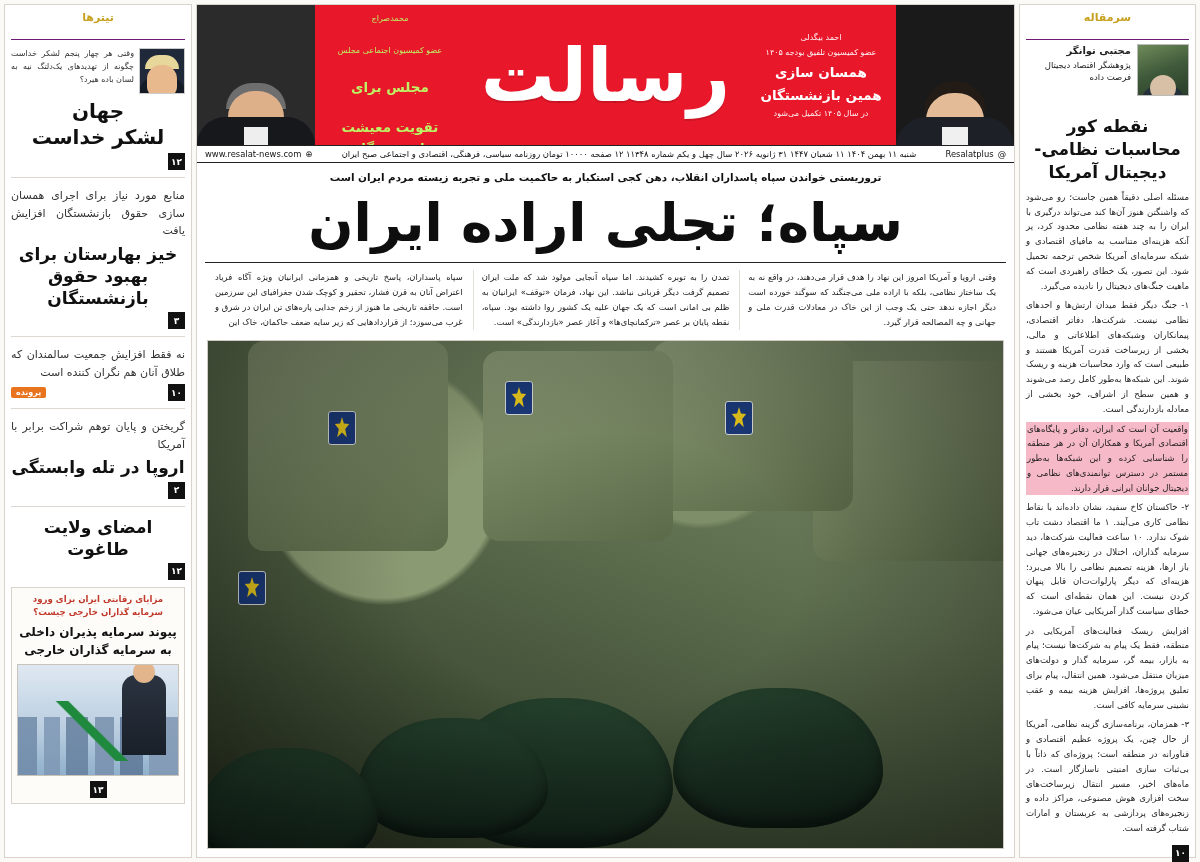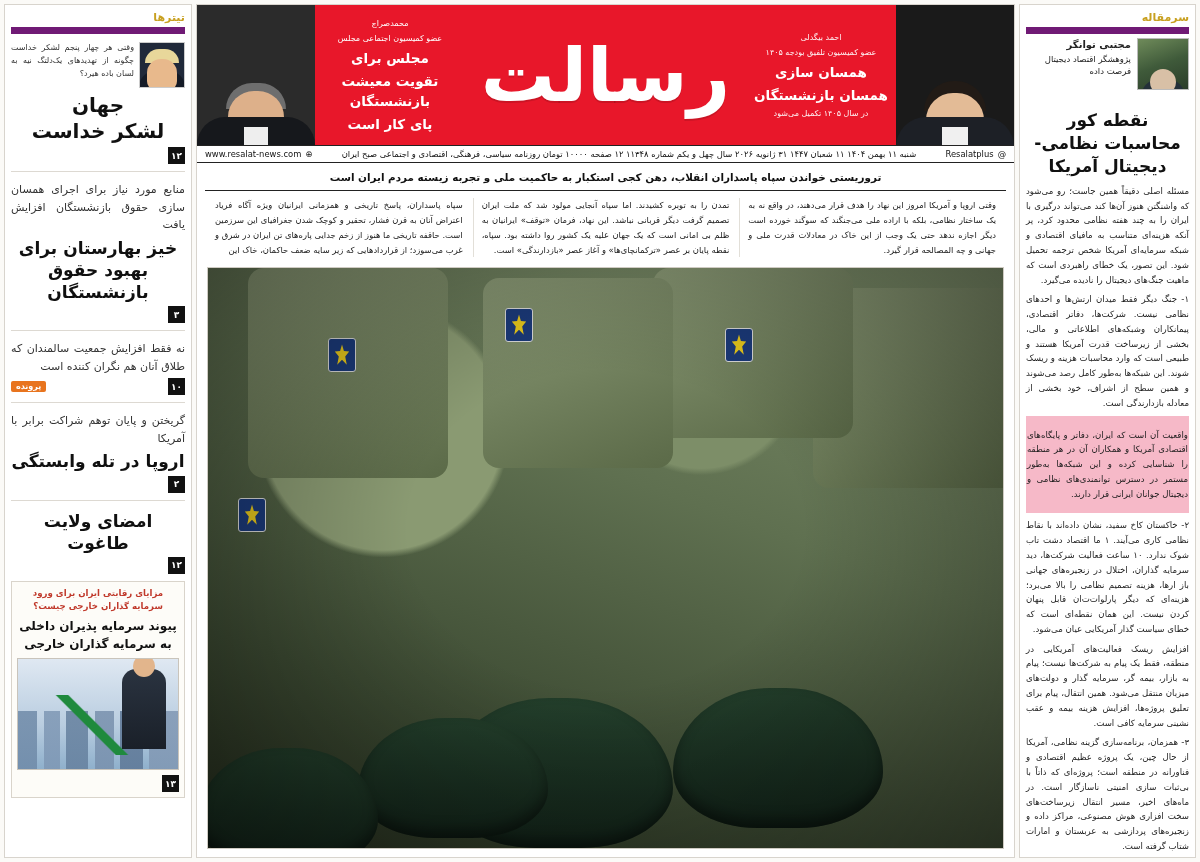--- a/index.html
+++ b/index.html
@@ -39,26 +39,27 @@
   .col-left {
     width:188px;
     background:#ffffff;
     border:1px solid #d8d4cd;
     display:flex; flex-direction:column;
     padding:4px 6px;
   }
 
   
   .sec-head {
+    text-align:center;
     color:#c8a020;
     font-size:11px;
     font-weight:bold;
     letter-spacing:0.5px;
-    padding:2px 0 3px;
-    border-bottom:7px solid #701a75;
+    padding:2px 0 15px;
+    border-bottom:1px solid #701a75;
     margin-bottom:4px;
   }
   .rule { height:1px; background:#ddd9d2; margin:5px 0; }
   .rule-strong { height:2px; background:#222; margin:5px 0; }
 
   
   .author-box {
     display:flex; align-items:flex-start; gap:6px; margin-bottom:5px;
   }
   .author-photo {
@@ -79,21 +80,21 @@
   .author-meta .nm { font-weight:bold; font-size:10px; }
   .op-title {
     font-size:17px; font-weight:bold; line-height:1.35;
     text-align:center; color:#111; margin:4px 0 6px;
   }
   .body-text {
     font-size:8.6px; line-height:1.72; text-align:justify; color:#1c1c1c;
     text-align-last:right;
   }
   .body-text p { margin:0 0 5px; }
-  .hl { background:#f6b9c8; padding:12px 1px; }
+  .hl { background:#f6b9c8; padding:0 1px; }
   .pagenum-badge {
     width:17px;height:17px;border-radius:50%;
     background:#111;color:#fff;font-size:9px;font-weight:bold;
     display:flex;align-items:center;justify-content:center;
   }
   .pagenum-badge.sq {
     border-radius:0;
   }
   .right-foot{ margin-top:auto; padding-top:4px; display:flex; }
 
@@ -140,22 +141,22 @@
     line-height:1; text-shadow:0 2px 0 rgba(0,0,0,.12);
     font-family:"DejaVu Sans", sans-serif;
   }
   .corner-num {
     position:absolute; top:6px; font-size:12px; font-weight:bold; color:#fff;
   }
   .corner-num.r { right:8px; }
   .corner-num.l { left:8px; }
 
   .mh-info {
-    width:150px; color:#ffffff; padding:8px 8px 6px; text-align:center;
-    display:flex; flex-direction:column; justify-content:center; gap:3px;
+    width:150px; color:#bef264; padding:8px 8px 6px; text-align:center;
+    display:flex; flex-direction:column; gap:20px;
   }
   .mh-info .who { font-size:8px; line-height:1.5; }
   .mh-info .ql { font-size:13.5px; font-weight:bold; line-height:1.5; }
   .mh-photo2 { width:118px; flex:0 0 118px; position:relative; overflow:hidden; background:#2b2b2b;}
   .mh-photo2 .head{position:absolute;left:50%;bottom:-6px;transform:translateX(-50%);width:56px;height:60px;background:#ddb08a;border-radius:26px 26px 16px 16px;}
   .mh-photo2 .hair{position:absolute;left:50%;bottom:36px;transform:translateX(-50%);width:60px;height:26px;background:#6e6e6e;border-radius:30px 30px 0 0;}
   .mh-photo2 .suit{position:absolute;left:50%;bottom:-14px;transform:translateX(-50%);width:118px;height:42px;background:#16181c;border-radius:28px 28px 0 0;}
   .mh-photo2 .shirt{position:absolute;left:50%;bottom:-14px;transform:translateX(-50%);width:24px;height:32px;background:#eee;}
 
   .infobar {
@@ -264,21 +265,21 @@
     background:linear-gradient(45deg, transparent 46%, #1f8a3d 47% 53%, transparent 54%);
   }
   .promo .img .person{
     position:absolute; right:12px; top:10px; width:44px;height:80px;
     background:linear-gradient(180deg,#2a3340,#1a2029); border-radius:14px 14px 0 0;
   }
   .promo .img .person:after{
     content:""; position:absolute; left:50%; top:-14px; transform:translateX(-50%);
     width:22px;height:22px;border-radius:50%; background:#e2b58c;
   }
-  .promo-foot { display:flex; margin-top:5px; }
+  .promo-foot { display:flex; justify-content:center; margin-top:5px; }
 </style>
 </head>
 <body>
 
 <div class="page">
 
   <div class="col-right">
     <div class="sec-head">سرمقاله</div>
 
     <div class="author-box">
@@ -321,21 +322,21 @@
       <div class="mh-photo">
         <div class="hair"></div>
           <div class="head"></div>
           <div class="suit"></div>
           <div class="shirt"></div>
       </div>
       <div class="mh-quote">
         <div class="who">احمد بیگدلی</div>
         <div class="who">عضو کمیسیون تلفیق بودجه ۱۴۰۵</div>
         <div class="ql">همسان سازی</div>
-        <div class="ql">همسان بازنشستگان</div>
+        <div class="ql">همین بازنشستگان</div>
         <div class="who">در سال ۱۴۰۵ تکمیل می‌شود</div>
       </div>
 
       <div class="mh-logo">
         <div class="logo-text">رسالت</div>
       </div>
 
       <div class="mh-info">
         <div class="who">محمدصراج</div>
         <div class="who">عضو کمیسیون اجتماعی مجلس</div>
@@ -357,20 +358,21 @@
         <span>Resalatplus</span>
       </div>
       <div class="mid">شنبه ۱۱ بهمن ۱۴۰۴ ۱۱ شعبان ۱۴۴۷ ۳۱ ژانویه ۲۰۲۶ سال چهل و یکم شماره ۱۱۳۴۸ ۱۲ صفحه ۱۰۰۰۰ تومان روزنامه سیاسی، فرهنگی، اقتصادی و اجتماعی صبح ایران</div>
       <div class="side">
         <span>⊕</span>
         <span>www.resalat-news.com</span>
       </div>
     </div>
 
     <div class="kicker">تروریستی خواندن سپاه پاسداران انقلاب، دهن کجی استکبار به حاکمیت ملی و تجربه زیسته مردم ایران است</div>
+    <div class="lead-title">سپاه؛ تجلی اراده ایران</div>
 
     <div class="lead-cols">
       <div class="lc">وقتی اروپا و آمریکا امروز این نهاد را هدف قرار می‌دهند، در واقع نه به یک ساختار نظامی، بلکه با اراده ملی می‌جنگند که سوگند خورده است دیگر اجازه ندهد حتی یک وجب از این خاک در معادلات قدرت ملی و جهانی و چه المصالحه قرار گیرد.</div>
       <div class="lc">تمدن را به توبره کشیدند. اما سپاه آنجایی مولود شد که ملت ایران تصمیم گرفت دیگر قربانی نباشد. این نهاد، فرمان «توقف» ایرانیان به ظلم بی امانی است که یک جهان علیه یک کشور روا داشته بود. سپاه، نقطه پایان بر عصر «ترکمانچای‌ها» و آغاز عصر «بازدارندگی» است.</div>
       <div class="lc">سپاه پاسداران، پاسخ تاریخی و همزمانی ایرانیان ویژه آگاه فریاد اعتراض آنان به قرن فشار، تحقیر و کوچک شدن جغرافیای این سرزمین است. حاقفه تاریخی ما هنوز از زخم جدایی پاره‌های تن ایران در شرق و غرب می‌سوزد؛ از قراردادهایی که زیر سایه ضعف حاکمان، خاک این</div>
     </div>
 
     <div class="photo-wrap">
       <div class="photo">
         <div class="bg"></div>

